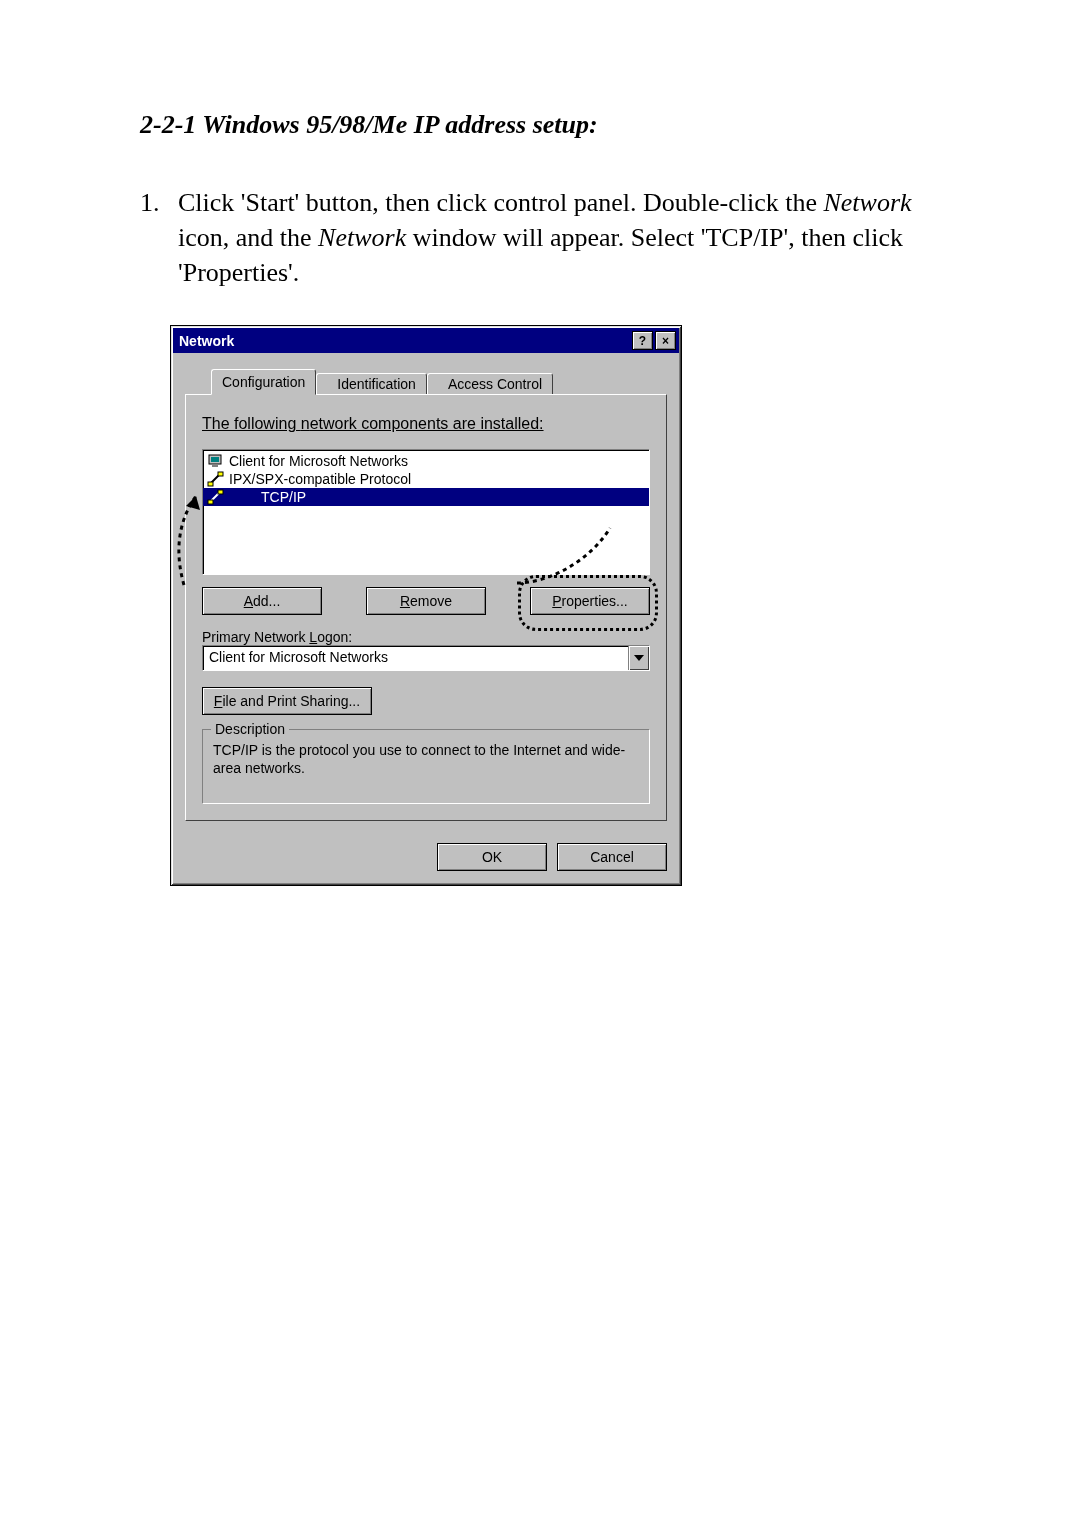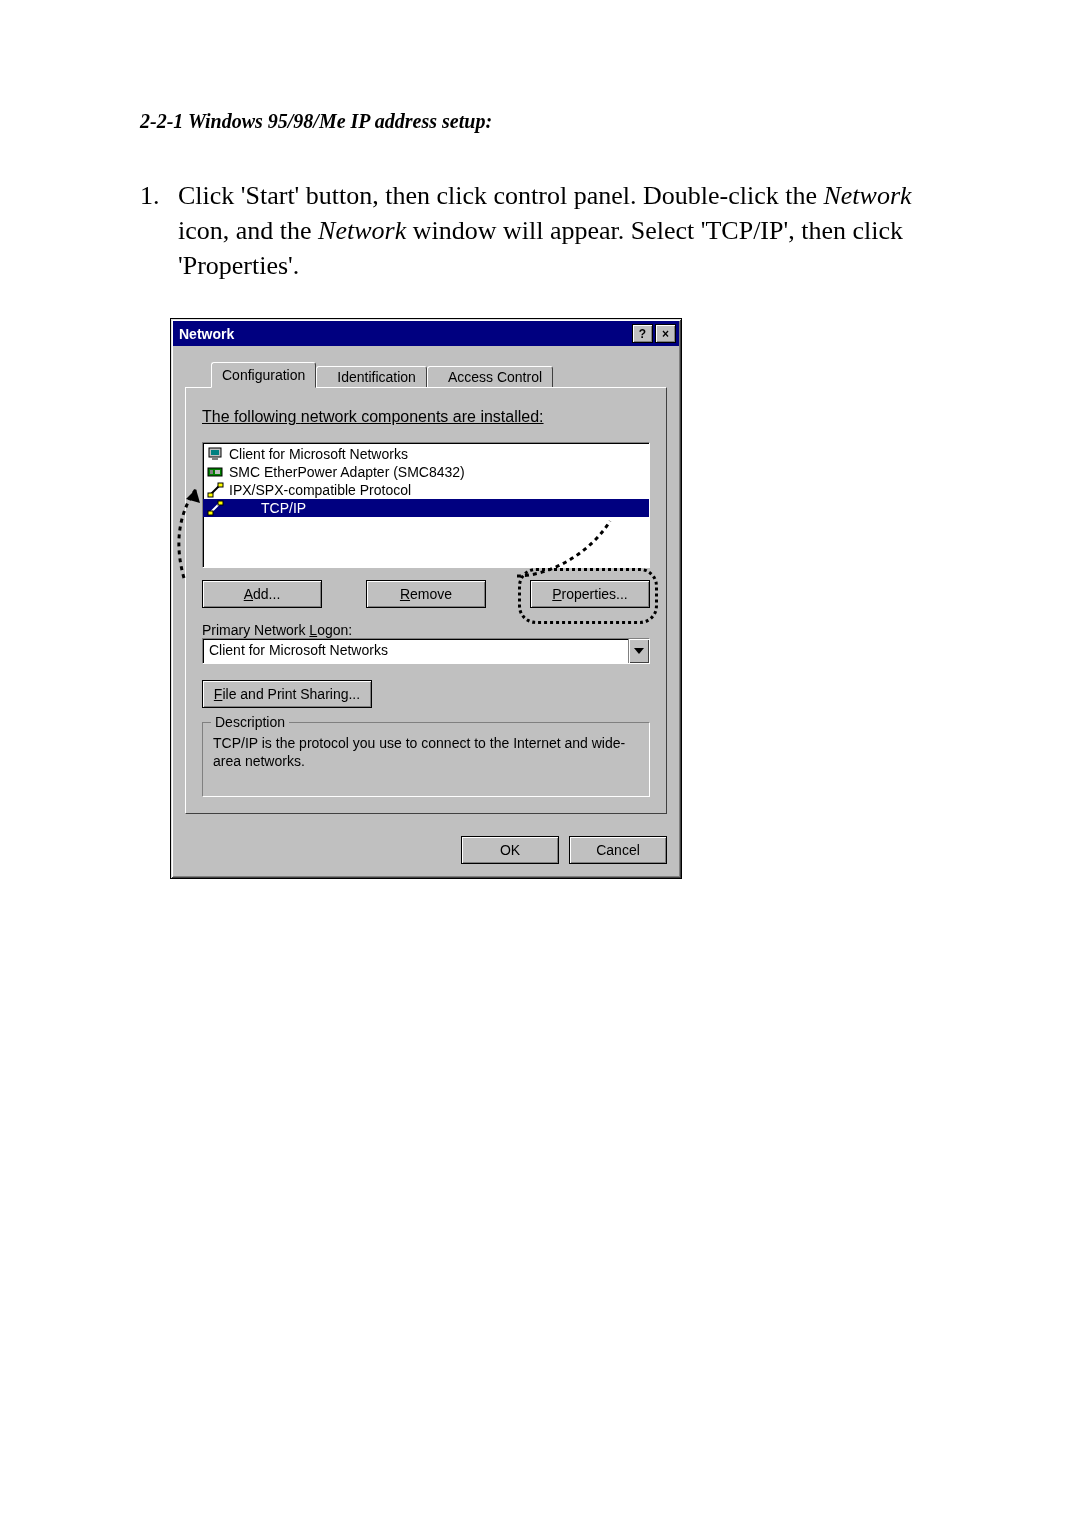--- a/index.html
+++ b/index.html
@@ -7,21 +7,21 @@
     padding: 0;
     background: #ffffff;
     font-family: "Times New Roman", Times, serif;
     color: #000;
     width: 1080px;
   }
   .page {
     padding: 110px 130px 0 140px;
   }
   .heading {
-    font-size: 20px;
+    font-size: 26px;
     font-weight: bold;
     font-style: italic;
     margin-bottom: 45px;
   }
   .instruction-block {
     display: flex;
     font-size: 26px;
     line-height: 1.35;
     margin-bottom: 35px;
   }
@@ -167,21 +167,21 @@
     background: #c0c0c0;
     border: 1px solid #000;
     box-shadow: inset 1px 1px 0 #fff, inset -1px -1px 0 #808080;
     font-size: 14px;
     font-family: inherit;
     text-align: center;
     display: inline-flex;
     align-items: center;
     justify-content: center;
   }
-  .win-button.small { width: 98px; }
+  .win-button.small { width: 110px; }
   .win-button .ul { text-decoration: underline; }
 
   .highlight-ring {
     position: absolute;
     border: 3px dotted #000;
     border-radius: 18px;
     pointer-events: none;
   }
   .highlight-properties {
     right: -8px;
@@ -308,30 +308,20 @@
         <div class="listbox">
           <div class="list-item">
             <span class="li-icon">
               <svg width="18" height="16">
                   <rect x="2" y="2" width="12" height="9" fill="#c0c0c0" stroke="#000"></rect>
                   <rect x="4" y="4" width="8" height="5" fill="#008080"></rect>
                   <rect x="5" y="12" width="6" height="2" fill="#808080"></rect>
                 </svg>
             </span>
             <span>Client for Microsoft Networks</span>
-          </div>
-          <div class="list-item">
-            <span class="li-icon">
-              <svg width="18" height="16">
-                  <rect x="1" y="4" width="14" height="8" fill="#008000" stroke="#000"></rect>
-                  <rect x="3" y="6" width="3" height="4" fill="#808080"></rect>
-                  <rect x="8" y="6" width="5" height="4" fill="#c0c0c0"></rect>
-                </svg>
-            </span>
-            <span>SMC EtherPower Adapter (SMC8432)</span>
           </div>
           <div class="list-item">
             <span class="li-icon">
               <svg width="18" height="16">
                   <line x1="3" y1="13" x2="13" y2="3" stroke="#000" stroke-width="2"></line>
                   <rect x="1" y="11" width="5" height="4" fill="#ffff00" stroke="#000"></rect>
                   <rect x="11" y="1" width="5" height="4" fill="#ffff00" stroke="#000"></rect>
                 </svg>
             </span>
             <span>IPX/SPX-compatible Protocol</span>

